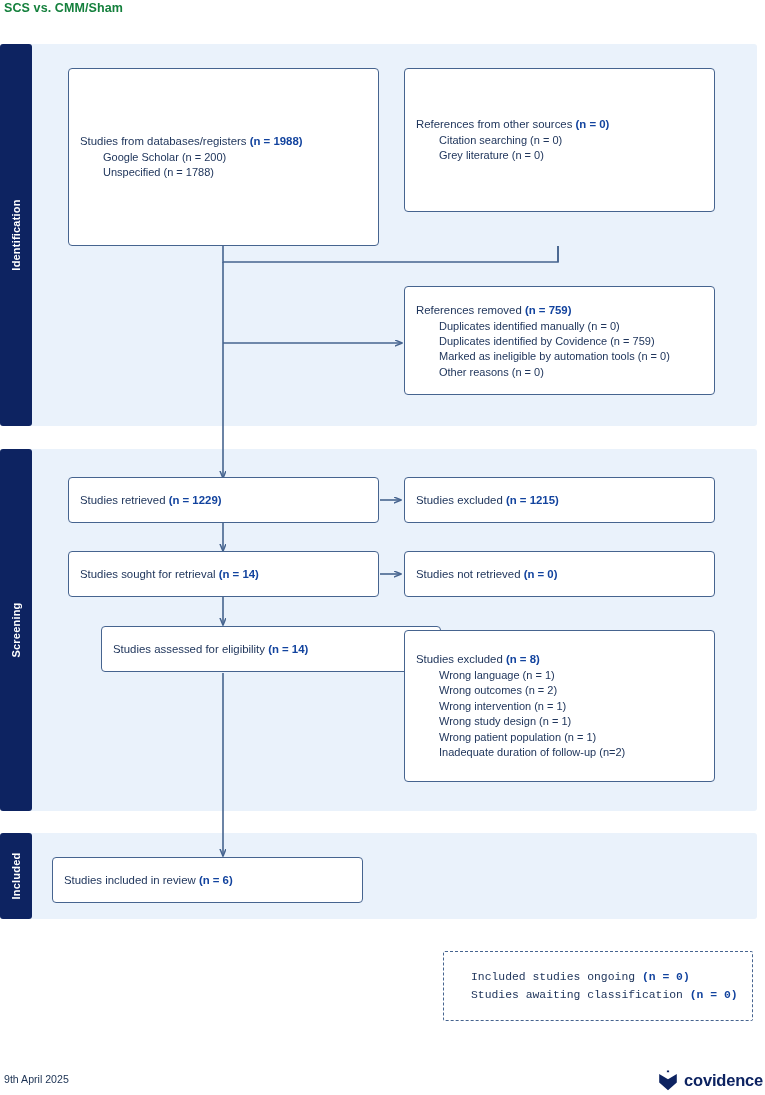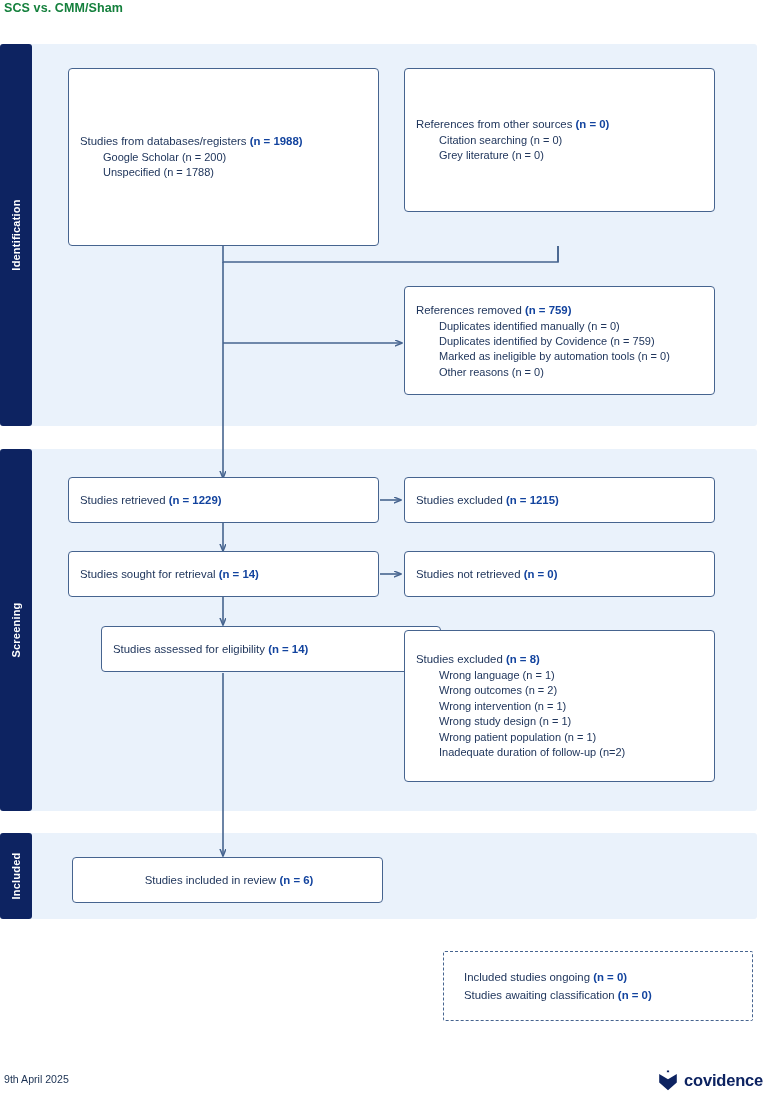--- a/index.html
+++ b/index.html
@@ -70,21 +70,21 @@
     background: transparent;
     border-radius: 2px;
   }
   .pbox .inner {
     position: absolute;
     left: 11px;
     right: 8px;
     top: 50%;
     transform: translateY(-50%);
   }
-  .pbox.dashed .inner { left: 20px; }
+  .pbox.dashed .inner { left: 27px; font-family: Liberation Mono, monospace; }
   .box-main {
     font-size: 11.4px;
     color: #20365c;
     line-height: 16px;
     white-space: nowrap;
   }
   .box-main .n {
     font-weight: bold;
     color: #12439e;
   }
@@ -288,21 +288,21 @@
         <li>Wrong language (n = 1)</li>
         <li>Wrong outcomes (n = 2)</li>
         <li>Wrong intervention (n = 1)</li>
         <li>Wrong study design (n = 1)</li>
         <li>Wrong patient population (n = 1)</li>
         <li>Inadequate duration of follow-up (n=2)</li>
       </ul>
     </div>
   </div>
 
-  <div class="pbox" style="left:72px; top:857px; width:311px; height:46px;text-align:center;">
+  <div class="pbox" style="left:52px; top:857px; width:311px; height:46px;">
     <div class="inner">
       <div class="box-main">
         <span>Studies included in review </span><span class="n">(n = 6)</span>
       </div>
     </div>
   </div>
 
   <div class="pbox dashed" style="left:443px; top:951px; width:310px; height:70px;">
     <div class="inner">
       <div class="stack-line">

